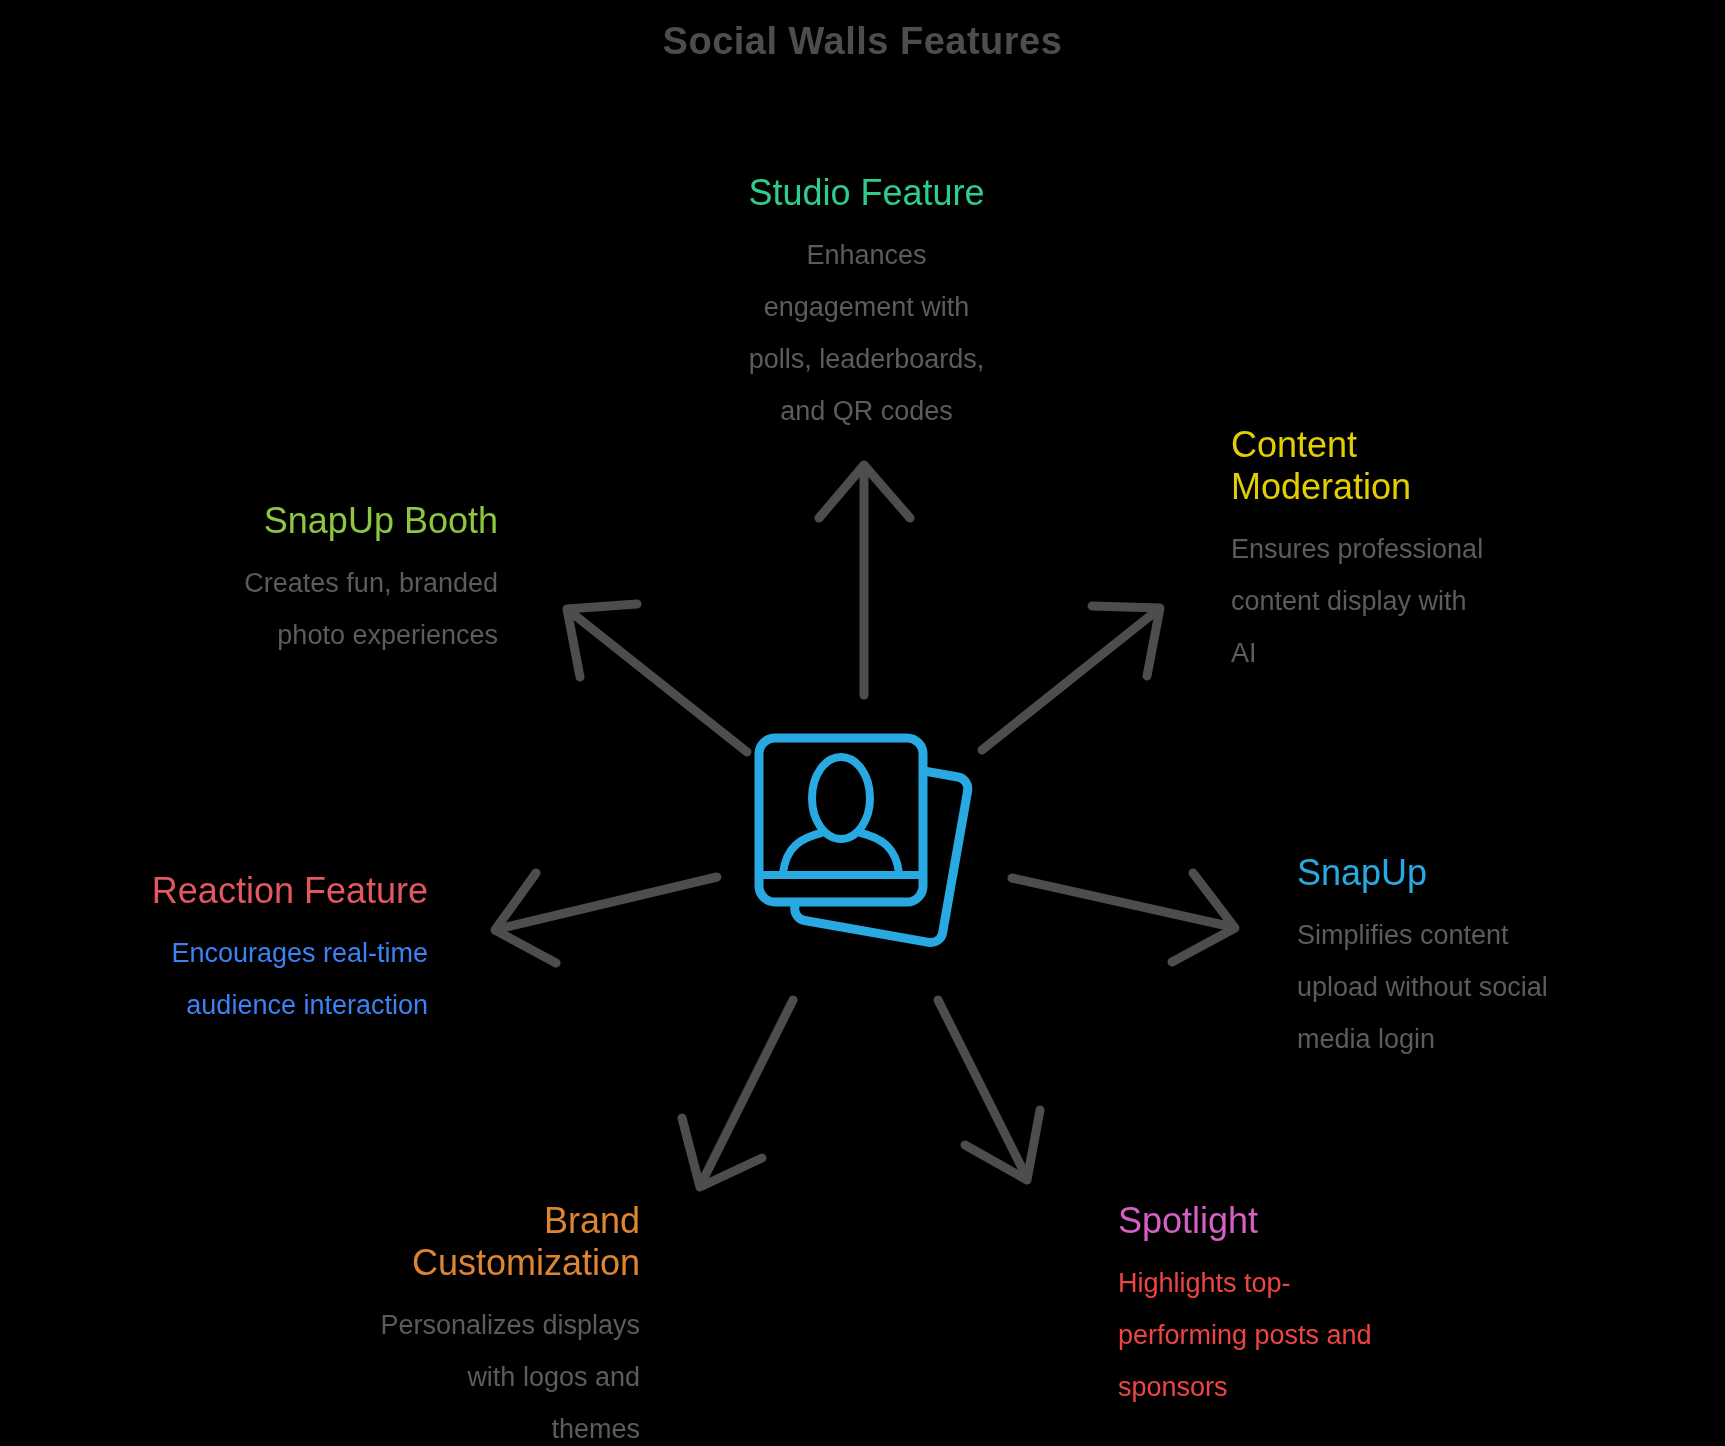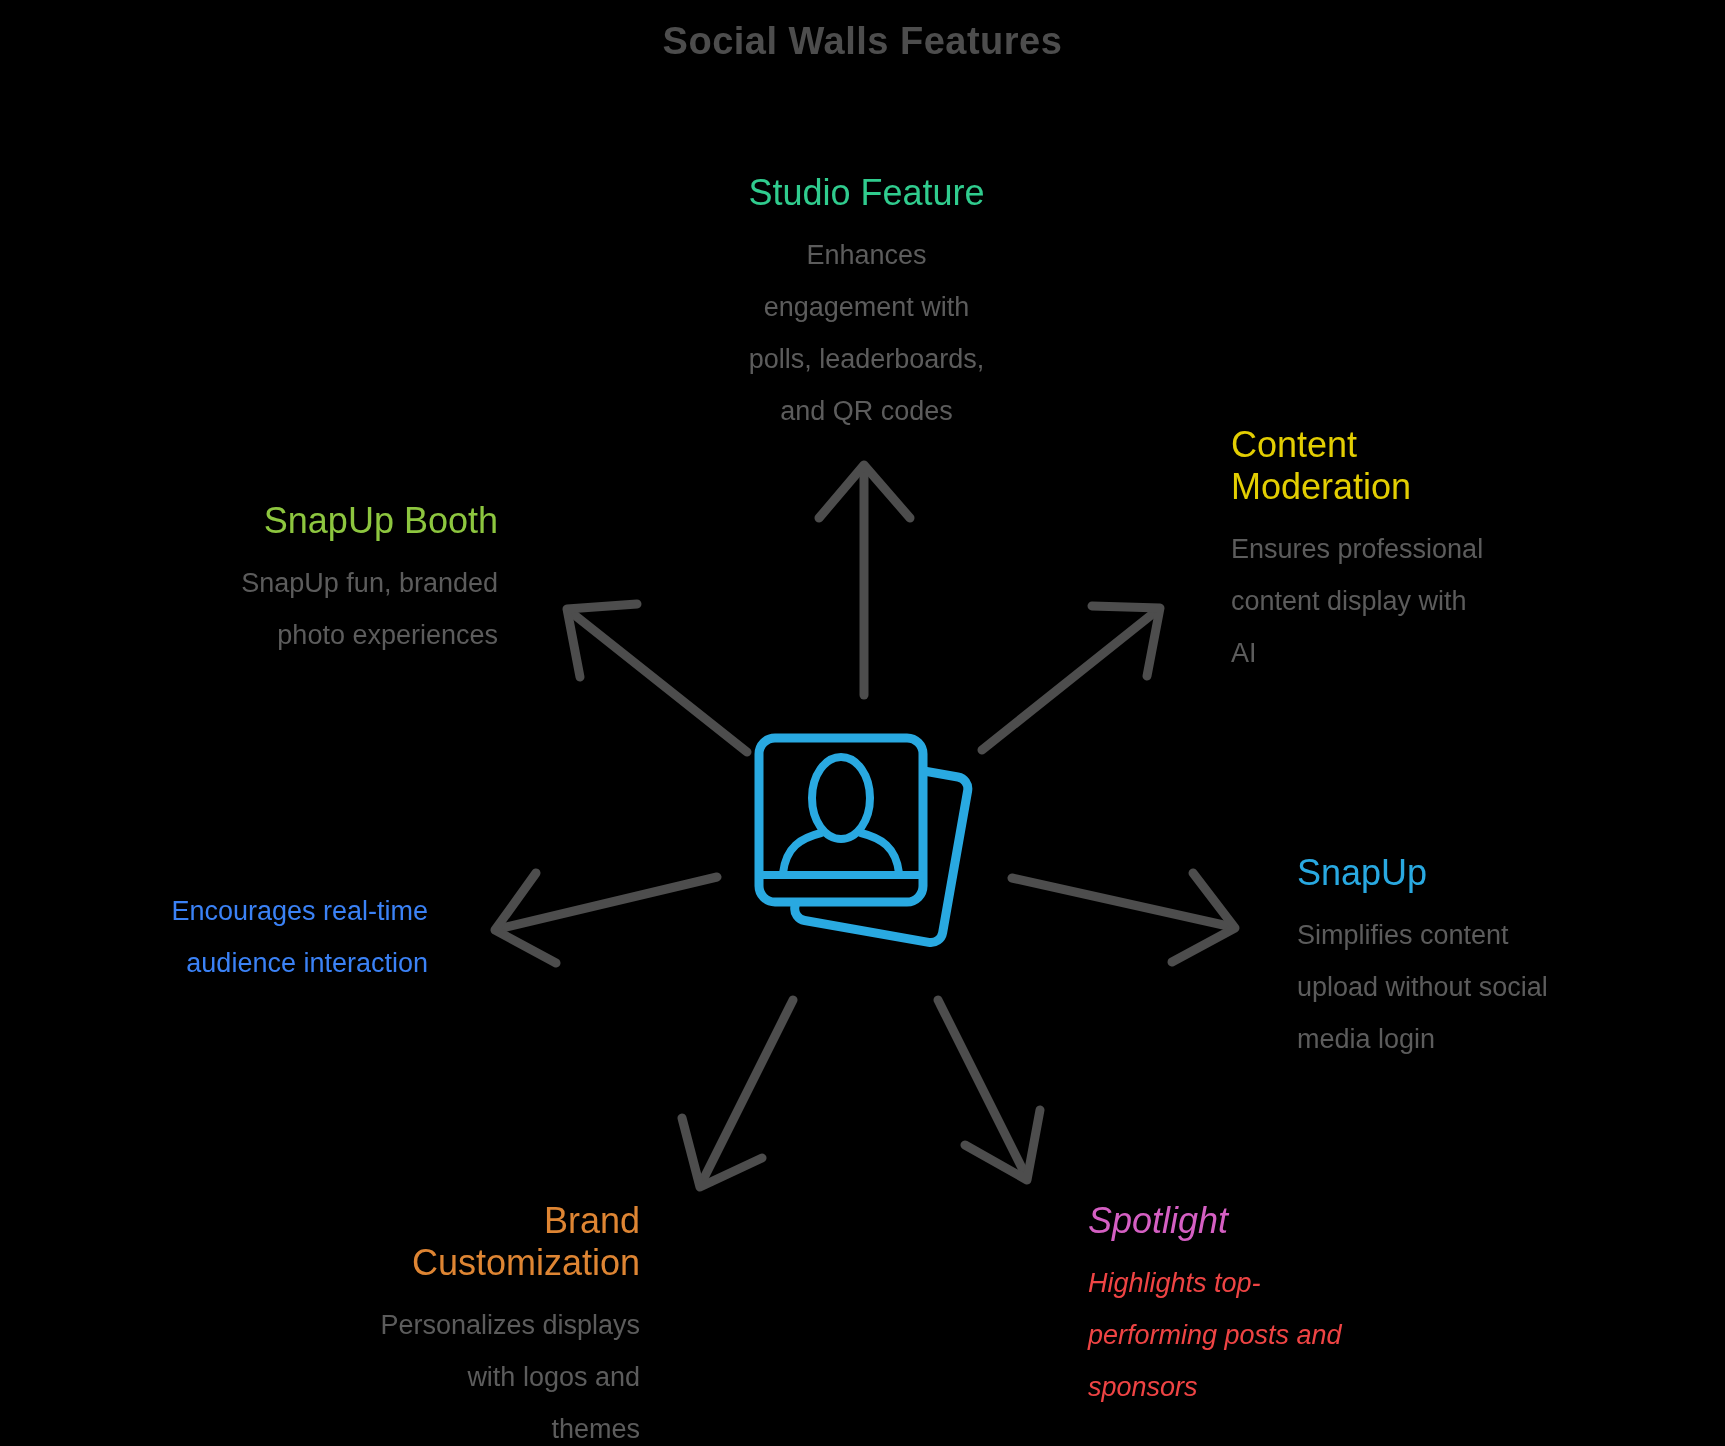--- a/index.html
+++ b/index.html
@@ -37,21 +37,21 @@
     line-height: 52px;
     white-space: pre-line;
   }
   .align-center { text-align: center; }
   .align-left   { text-align: left; }
   .align-right  { text-align: right; }
 
   .pos-studio   { left: 594px;  top: 172px;  width: 545px; }
   .pos-content  { left: 1231px; top: 424px;  width: 420px; }
   .pos-snapup   { left: 1297px; top: 852px;  width: 420px; }
-  .pos-spot     { left: 1088px; top: 1200px; width: 420px; font-style: italic; }
+  .pos-spot     { left: 1118px; top: 1200px; width: 420px; }
   .pos-brand    { left: 290px;  top: 1200px; width: 350px; }
   .pos-reaction { left: 78px;   top: 870px;  width: 350px; }
   .pos-booth    { left: 148px;  top: 500px;  width: 350px; }
 </style>
 </head>
 <body>
 
 <div class="canvas">
 
   <svg class="diagram-svg" width="1725" height="1446" viewBox="0 0 1725 1446">
@@ -137,23 +137,24 @@
 
   <div class="feature pos-brand align-right">
     <div class="feature-title" style="color: rgb(222, 133, 51);">Brand
 Customization</div>
     <div class="feature-desc" style="color: rgb(92, 92, 92);">Personalizes displays
 with logos and
 themes</div>
   </div>
 
   <div class="feature pos-reaction align-right">
+    <div class="feature-title" style="color: rgb(226, 87, 96);">Reaction Feature</div>
     <div class="feature-desc" style="color: #3b82f6;">Encourages real-time
 audience interaction</div>
   </div>
 
   <div class="feature pos-booth align-right">
     <div class="feature-title" style="color: rgb(141, 198, 63);">SnapUp Booth</div>
-    <div class="feature-desc" style="color: rgb(92, 92, 92);">SnapUp fun, branded
+    <div class="feature-desc" style="color: rgb(92, 92, 92);">Creates fun, branded
 photo experiences</div>
   </div>
 
 </div>
 
 </body></html>

